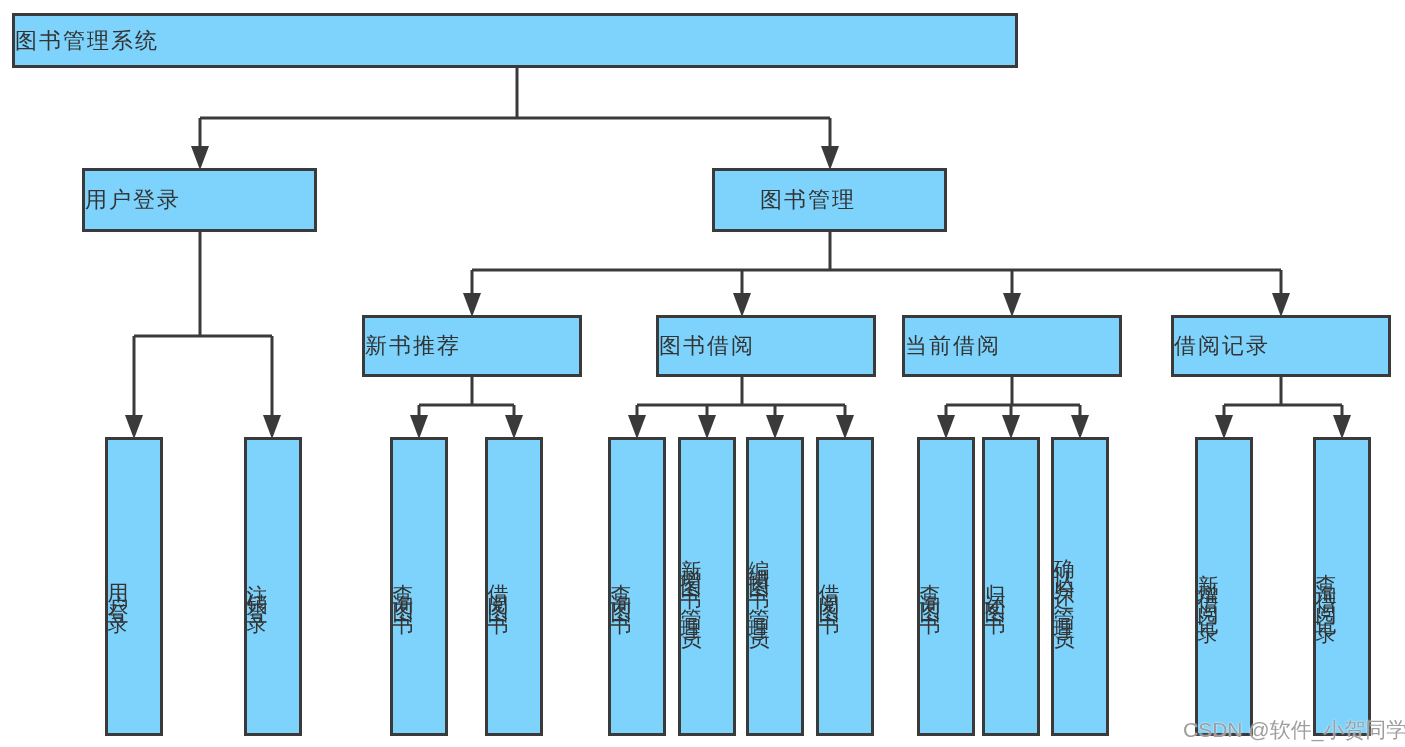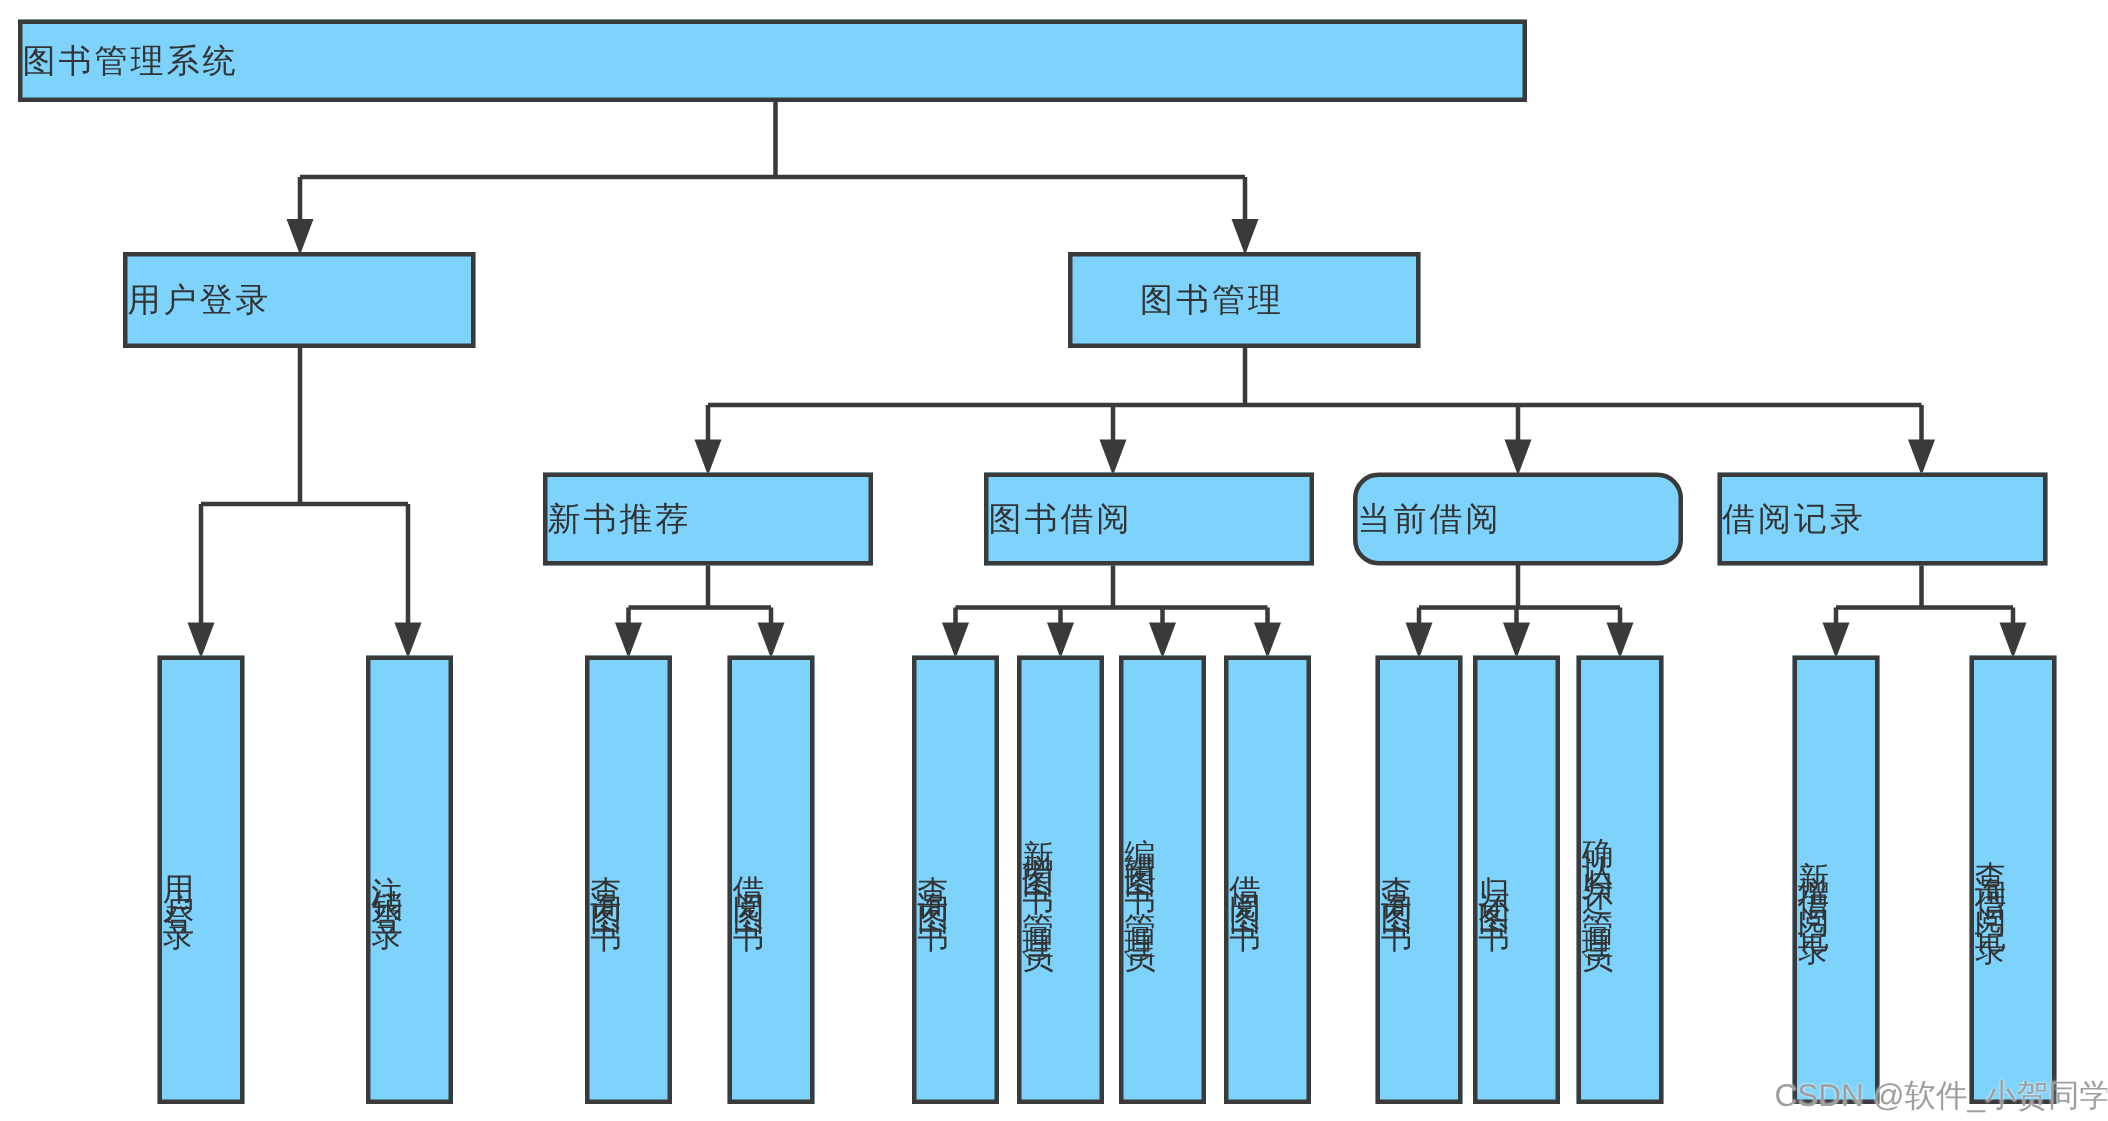--- a/index.html
+++ b/index.html
@@ -40,22 +40,22 @@
     white-space: nowrap;
     color: #333333;
   }
   .root  { left: 12px;  top: 13px;  width: 1006px; height: 55px; }
   .l2    { top: 168px; width: 235px; height: 64px; }
   .l2.user-login { left: 82px; }
   .l2.book-mgmt  { left: 712px; padding-left: 45px; }
   .l3    { top: 315px; width: 220px; height: 62px; }
   .l3.c0 { left: 362px; }
   .l3.c1 { left: 612px; margin-left: 44px; }
-  .l3.c2 { left: 902px; border-radius: 17px; }
-  .l3.c3 { left: 1145px; }
+  .l3.c2 { left: 902px; }
+  .l3.c3 { left: 1171px; }
   .leaf  { top: 437px; width: 58px; height: 299px; }
   .vlabel {
     writing-mode: vertical-rl;
     text-orientation: mixed;
     font-size: 21px;
     line-height: 1;
     letter-spacing: 10px;
     white-space: nowrap;
     color: #333333;
   }

